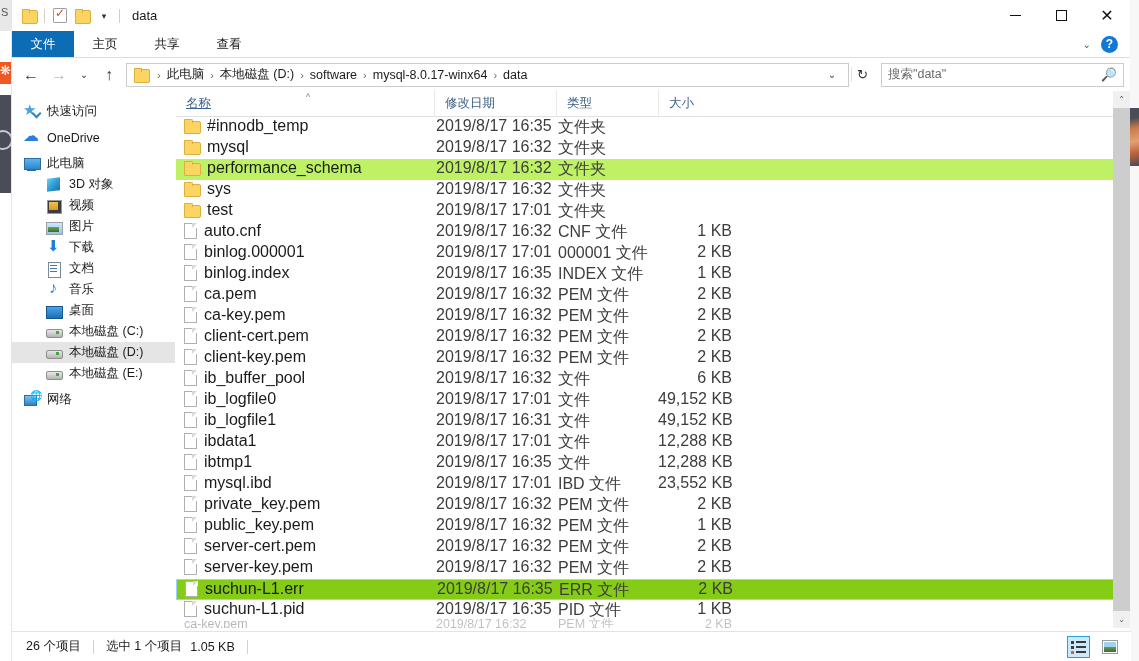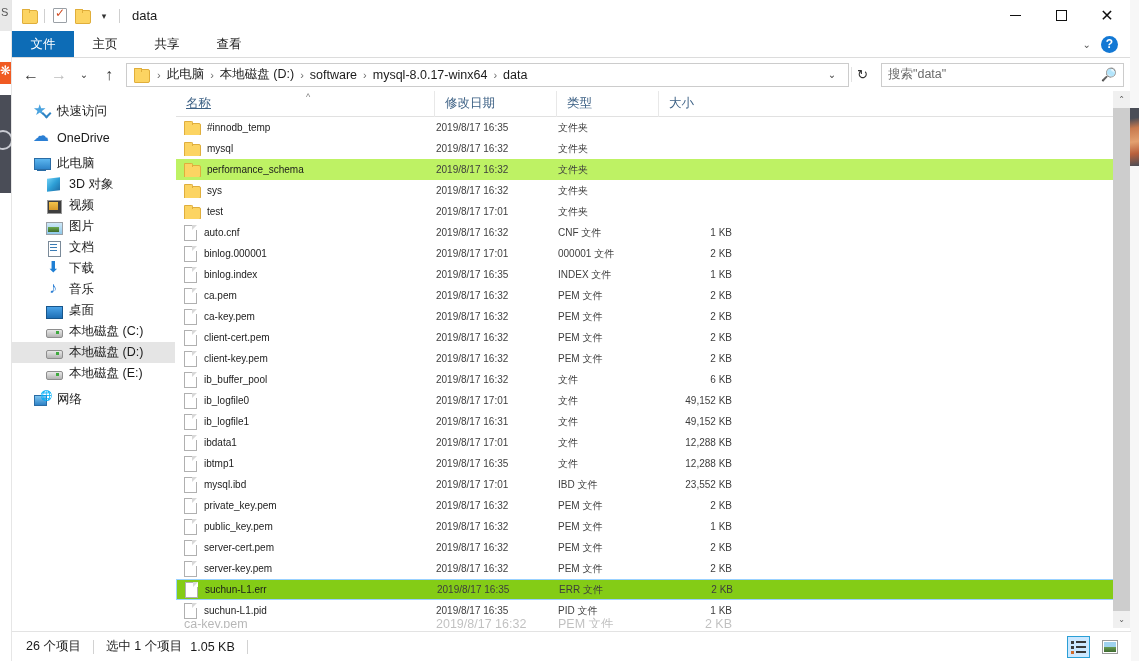--- a/index.html
+++ b/index.html
@@ -161,21 +161,21 @@
   
   .body-row { display: flex; height: 537px; }
 
   
   .sidebar {
     width: 164px; background: #ffffff; padding-top: 10px;
     border-right: 1px solid #ffffff; overflow: hidden;
   }
   .nav-item {
     height: 21px; display: flex; align-items: center; font-size: 12.5px;
-    color: #1b1b1b; padding-left: 22px; gap: 7px; white-space: nowrap;
+    color: #1b1b1b; padding-left: 12px; gap: 7px; white-space: nowrap;
   }
   .nav-item.indent { padding-left: 34px; }
   .nav-item.sel { background: #e5e5e5; }
   .nav-gap { height: 5px; }
   .nav-ico { width: 16px; height: 16px; position: relative; flex: none; }
 
   .i-star::before {
     content: "★"; position: absolute; left: -1px; top: -3px;
     font-size: 15px; color: #4aa3df;
   }
@@ -265,21 +265,21 @@
   .col-name { width: 258px; text-decoration: underline; }
   .col-date { width: 122px; }
   .col-type { width: 102px; }
   .col-size { width: 80px; }
   .sort-caret {
     position: absolute; left: 130px; top: 1px; font-size: 9px; color: #7d7d7d;
   }
 
   .rows { position: relative; }
   .row {
-    height: 21px; display: flex; align-items: center; font-size: 10px;
+    height: 21px; display: flex; align-items: flex-start; font-size: 16px;
     color: #1b1b1b; white-space: nowrap;
   }
   .row.sel { background: #bef264; }
   .row.sel-focus { background: #84cc16; border: 1px solid #99d1ff; height: 21px; }
   .cell-name {
     width: 258px; display: flex; align-items: center; gap: 7px; padding-left: 8px;
     overflow: hidden;
   }
   .cell-date { width: 122px; color: #3d3d3d; padding-left: 2px; }
   .cell-type { width: 102px; color: #3d3d3d; padding-left: 2px; }
@@ -480,26 +480,26 @@
           </div>
           <div class="nav-item indent">
             <span class="nav-ico i-video"></span>
             <span>视频</span>
           </div>
           <div class="nav-item indent">
             <span class="nav-ico i-pic"></span>
             <span>图片</span>
           </div>
           <div class="nav-item indent">
+            <span class="nav-ico i-dl"></span>
+            <span>下载</span>
+          </div>
+          <div class="nav-item indent">
             <span class="nav-ico i-doc"></span>
             <span>文档</span>
-          </div>
-          <div class="nav-item indent">
-            <span class="nav-ico i-dl"></span>
-            <span>下载</span>
           </div>
           <div class="nav-item indent">
             <span class="nav-ico i-music"></span>
             <span>音乐</span>
           </div>
           <div class="nav-item indent">
             <span class="nav-ico i-desk"></span>
             <span>桌面</span>
           </div>
           <div class="nav-item indent">

